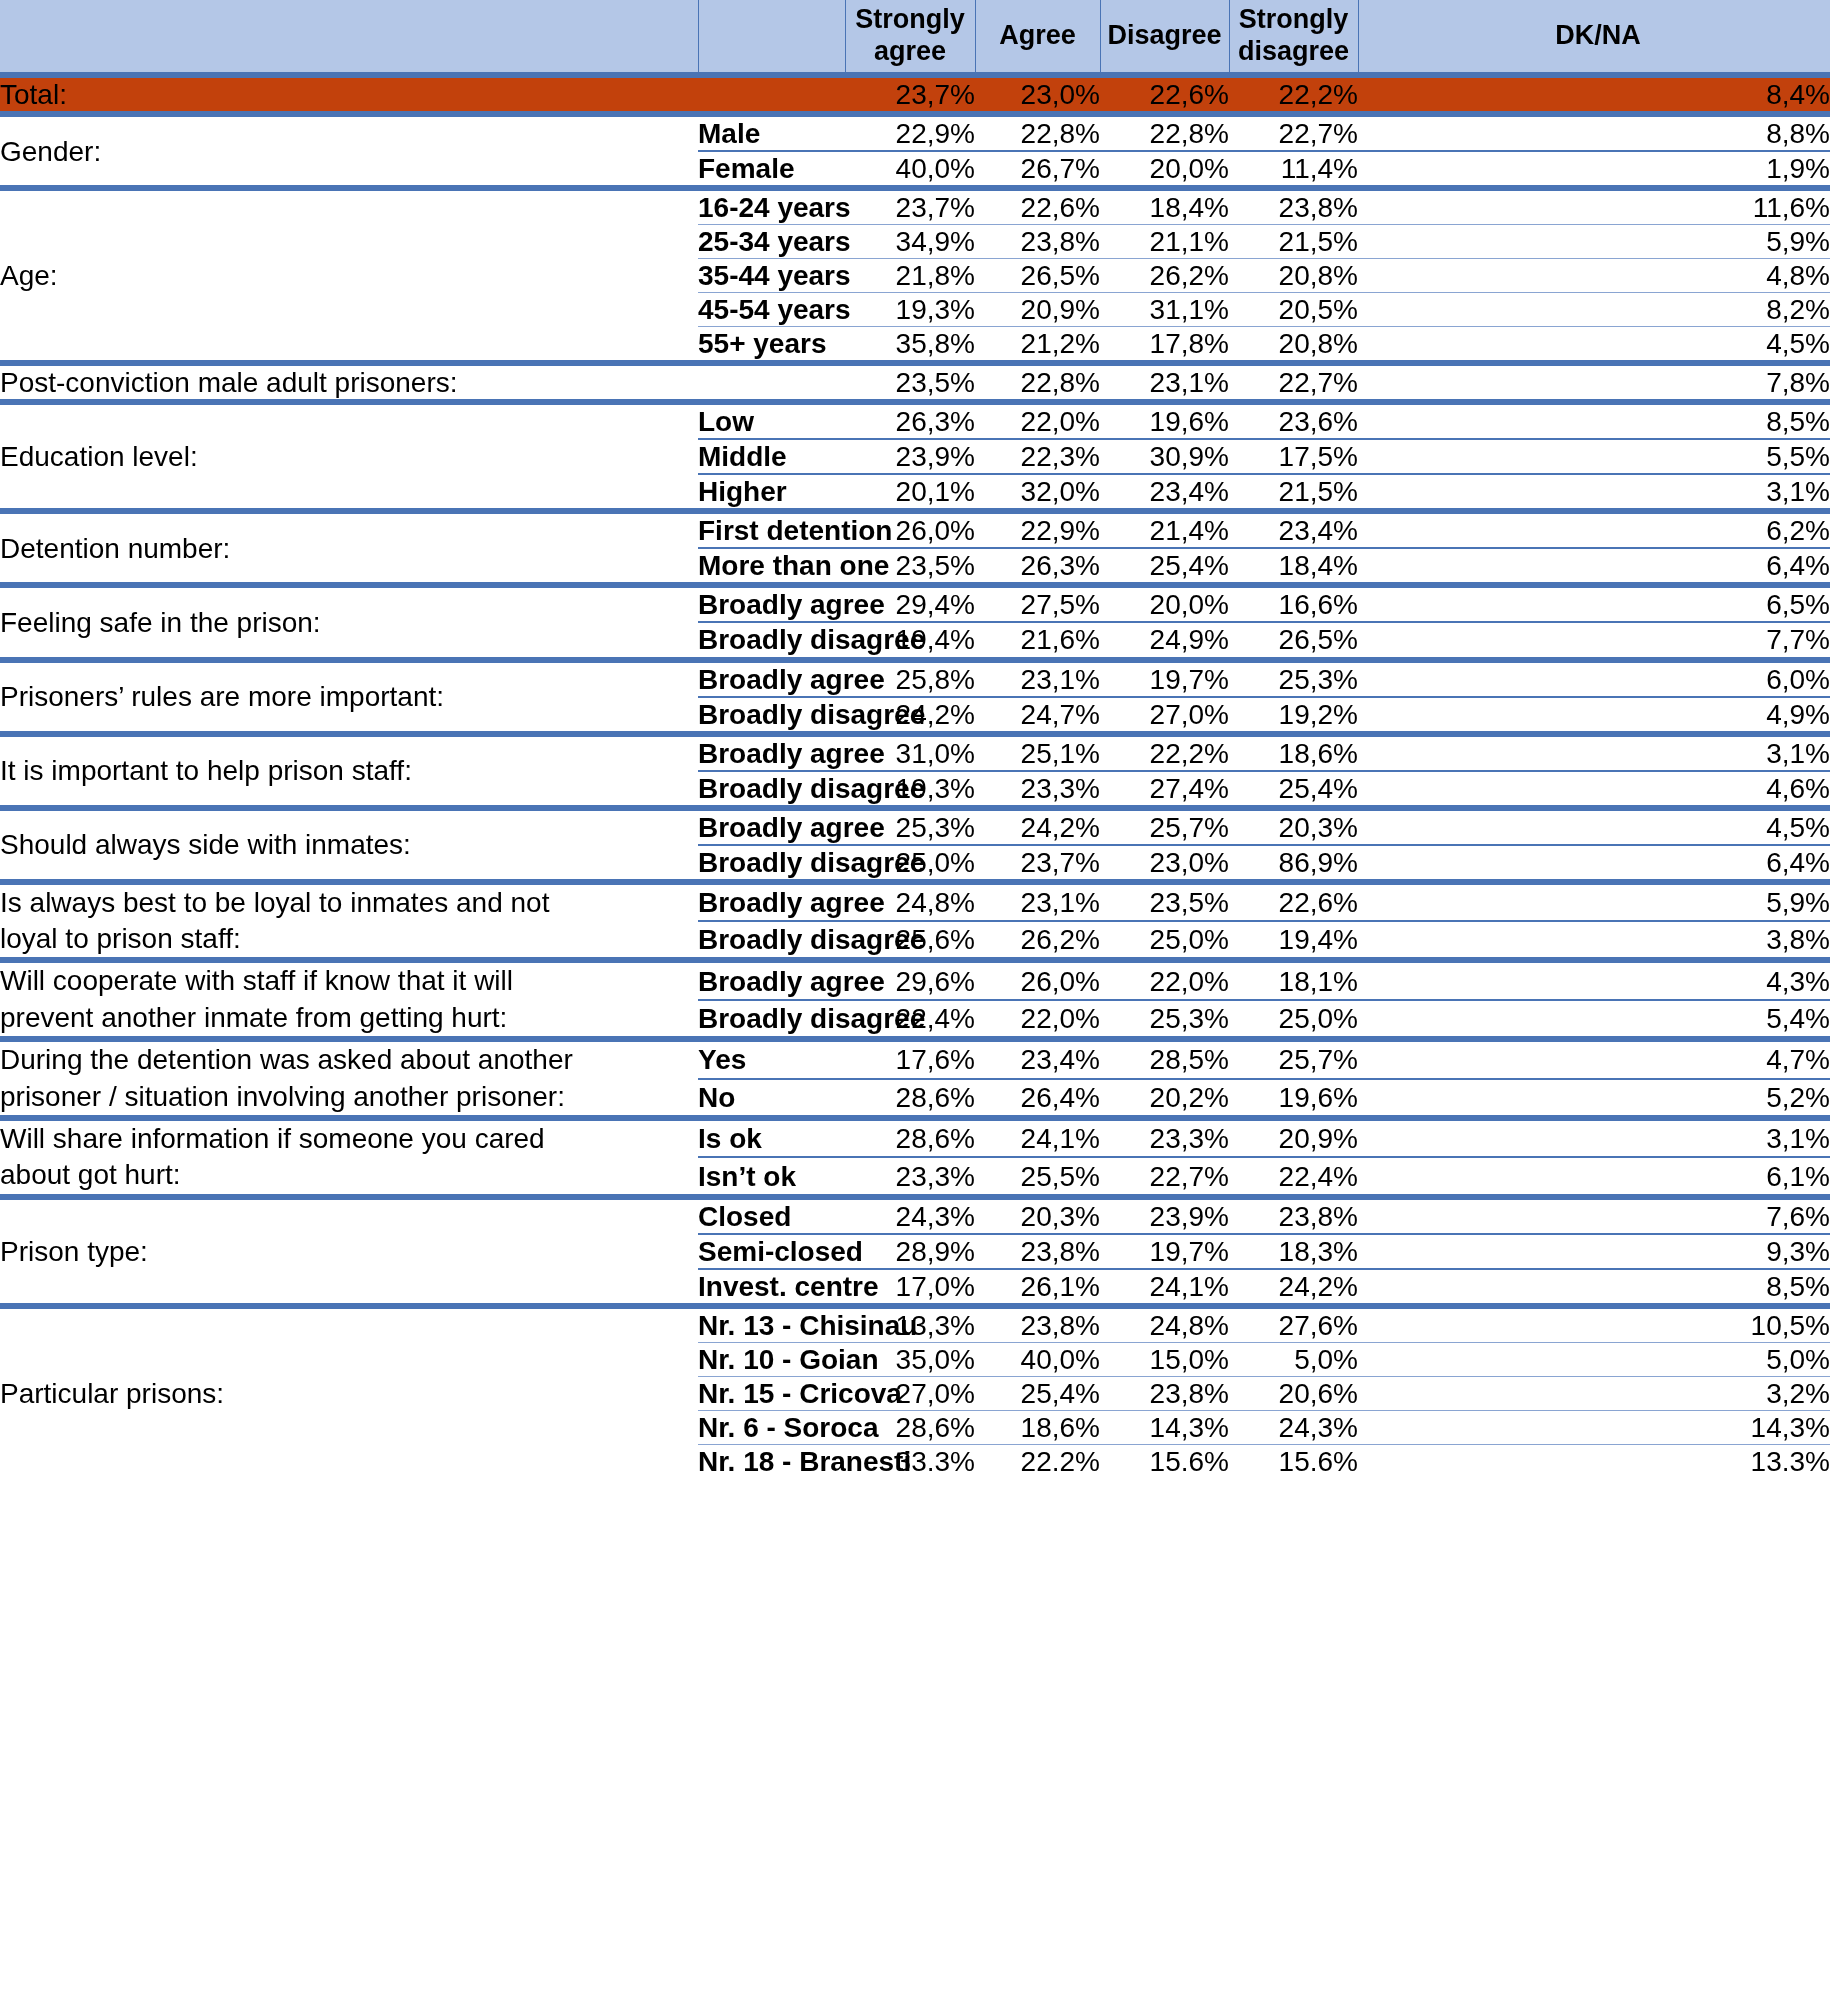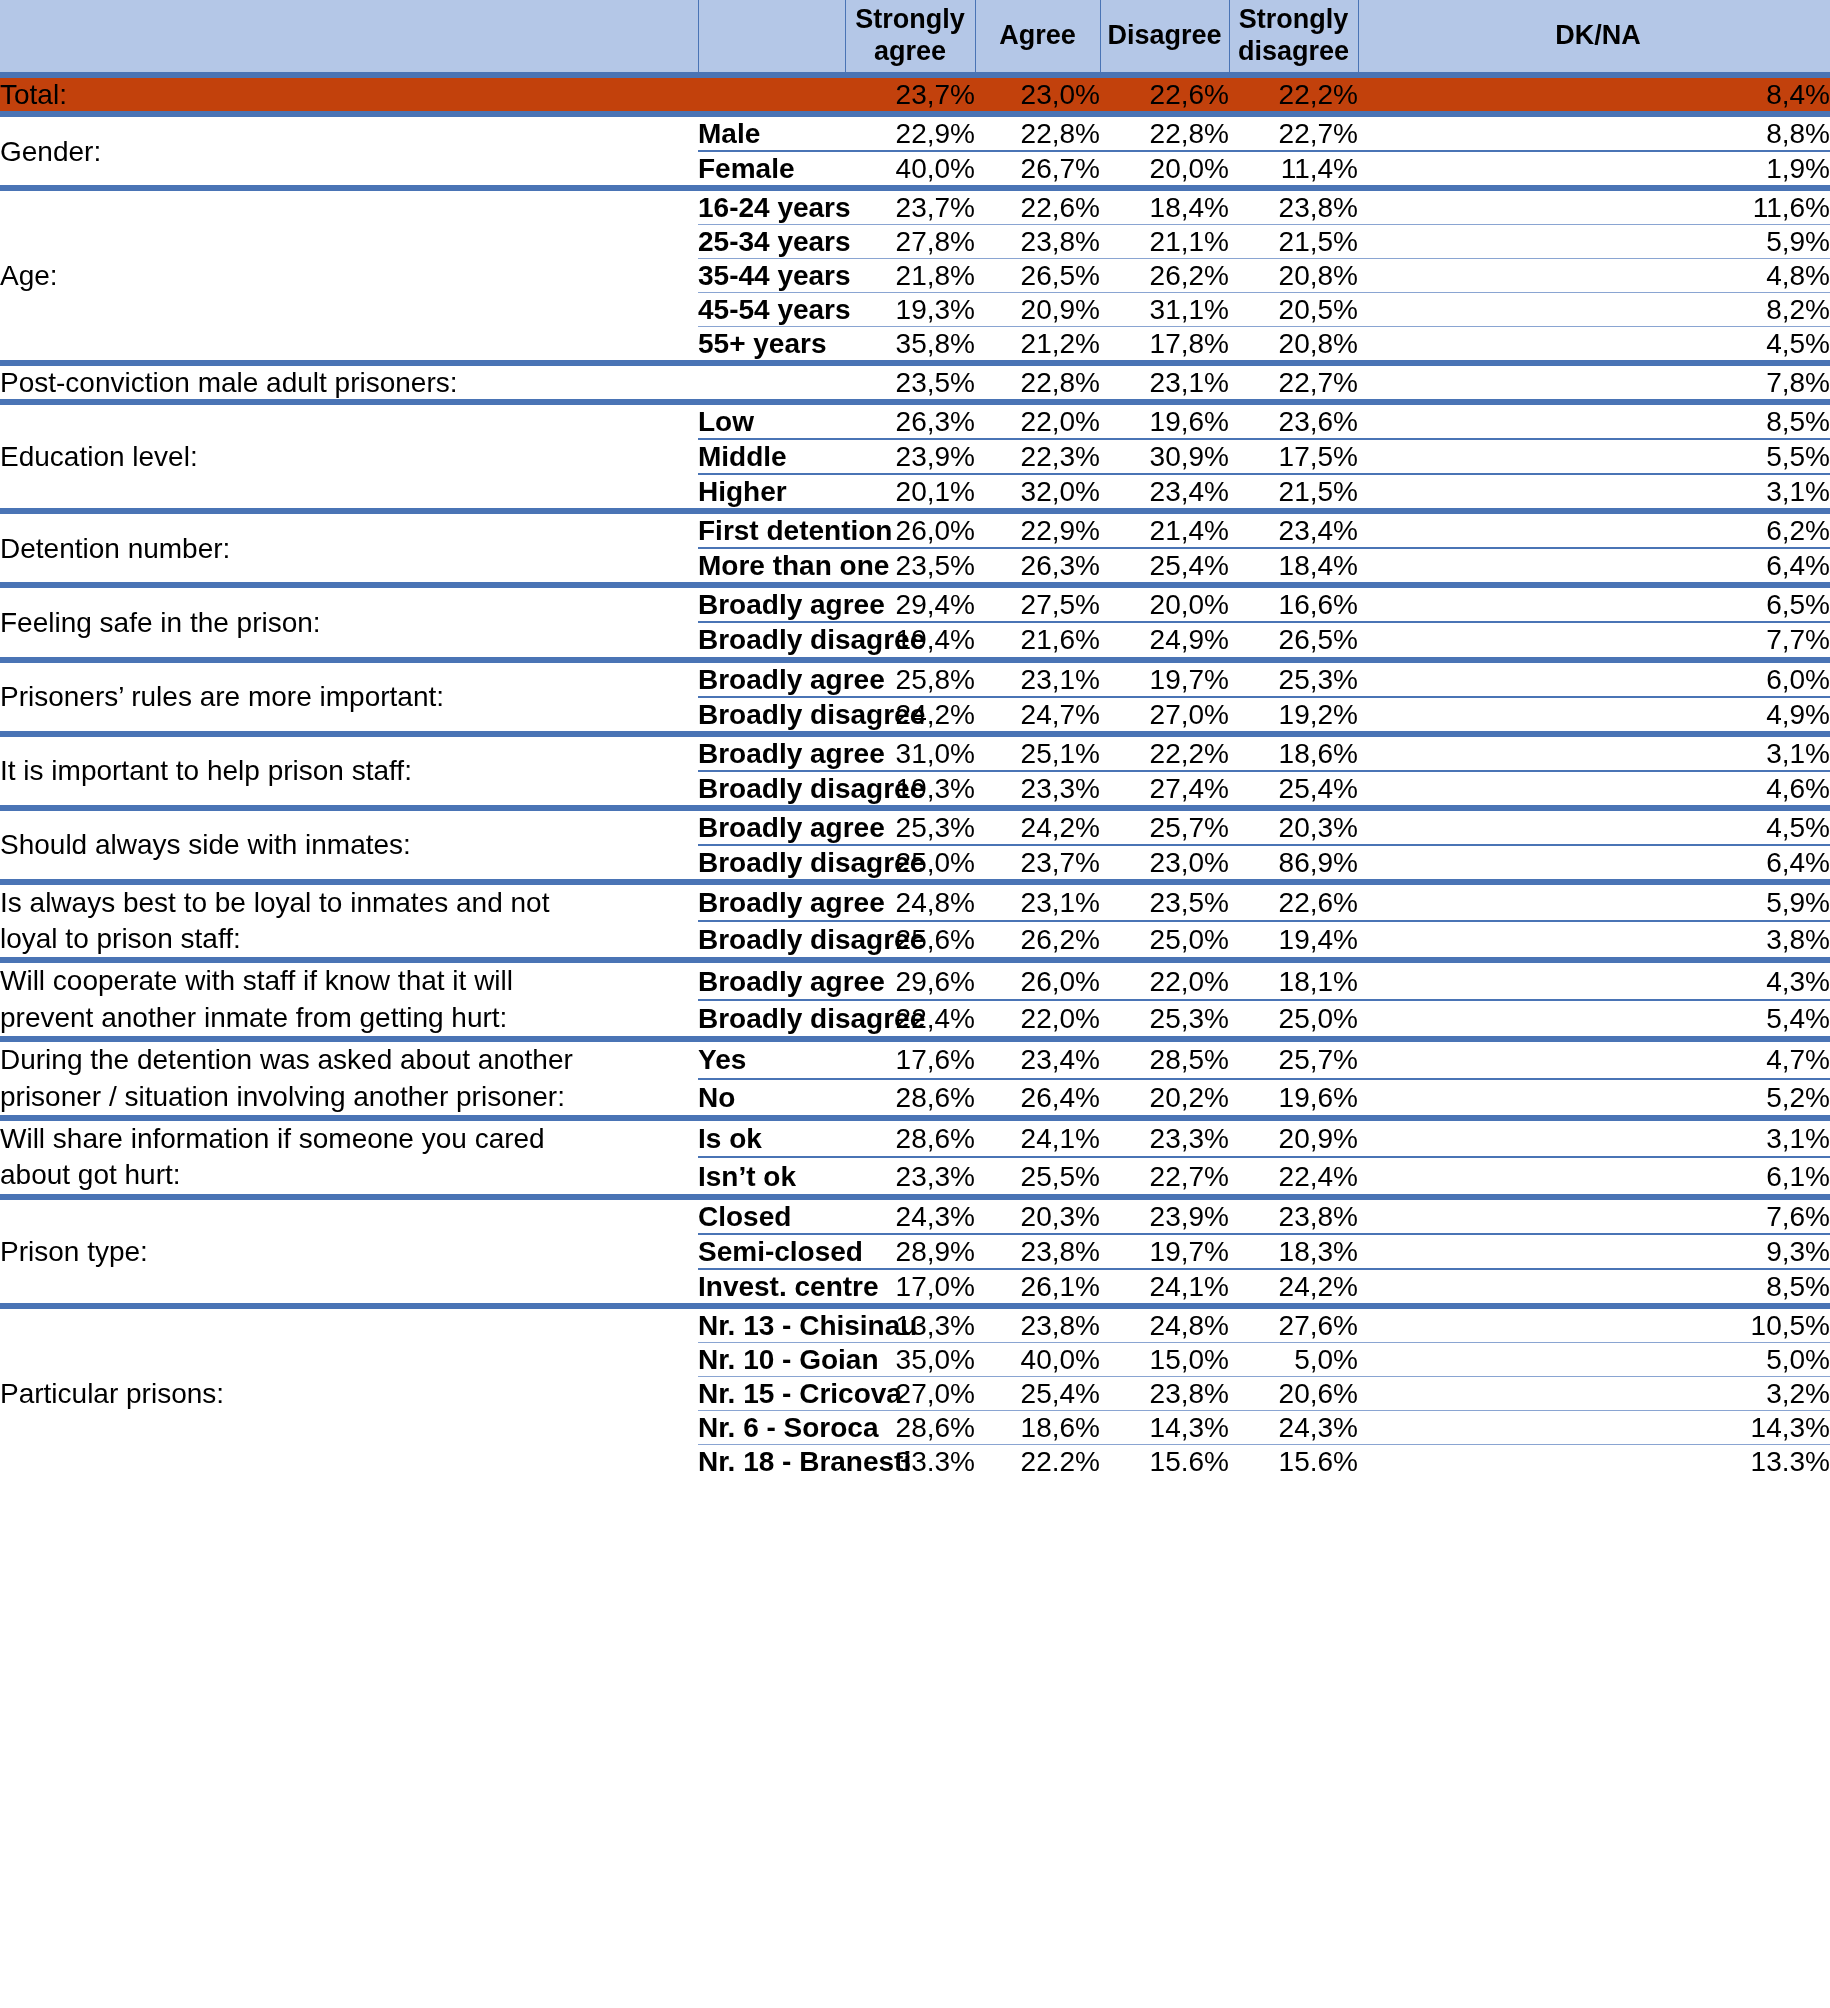--- a/index.html
+++ b/index.html
@@ -157,21 +157,21 @@
           <td class="lbl" rowspan="5">Age:</td>
           <td class="sub">16-24 years</td>
           <td class="num">23,7%</td>
           <td class="num">22,6%</td>
           <td class="num">18,4%</td>
           <td class="num">23,8%</td>
           <td class="num last">11,6%</td>
         </tr>
         <tr class="hair">
           <td class="sub">25-34 years</td>
-          <td class="num">27,8%</td>
+          <td class="num">34,9%</td>
           <td class="num">23,8%</td>
           <td class="num">21,1%</td>
           <td class="num">21,5%</td>
           <td class="num last">5,9%</td>
         </tr>
         <tr class="hair">
           <td class="sub">35-44 years</td>
           <td class="num">21,8%</td>
           <td class="num">26,5%</td>
           <td class="num">26,2%</td>

